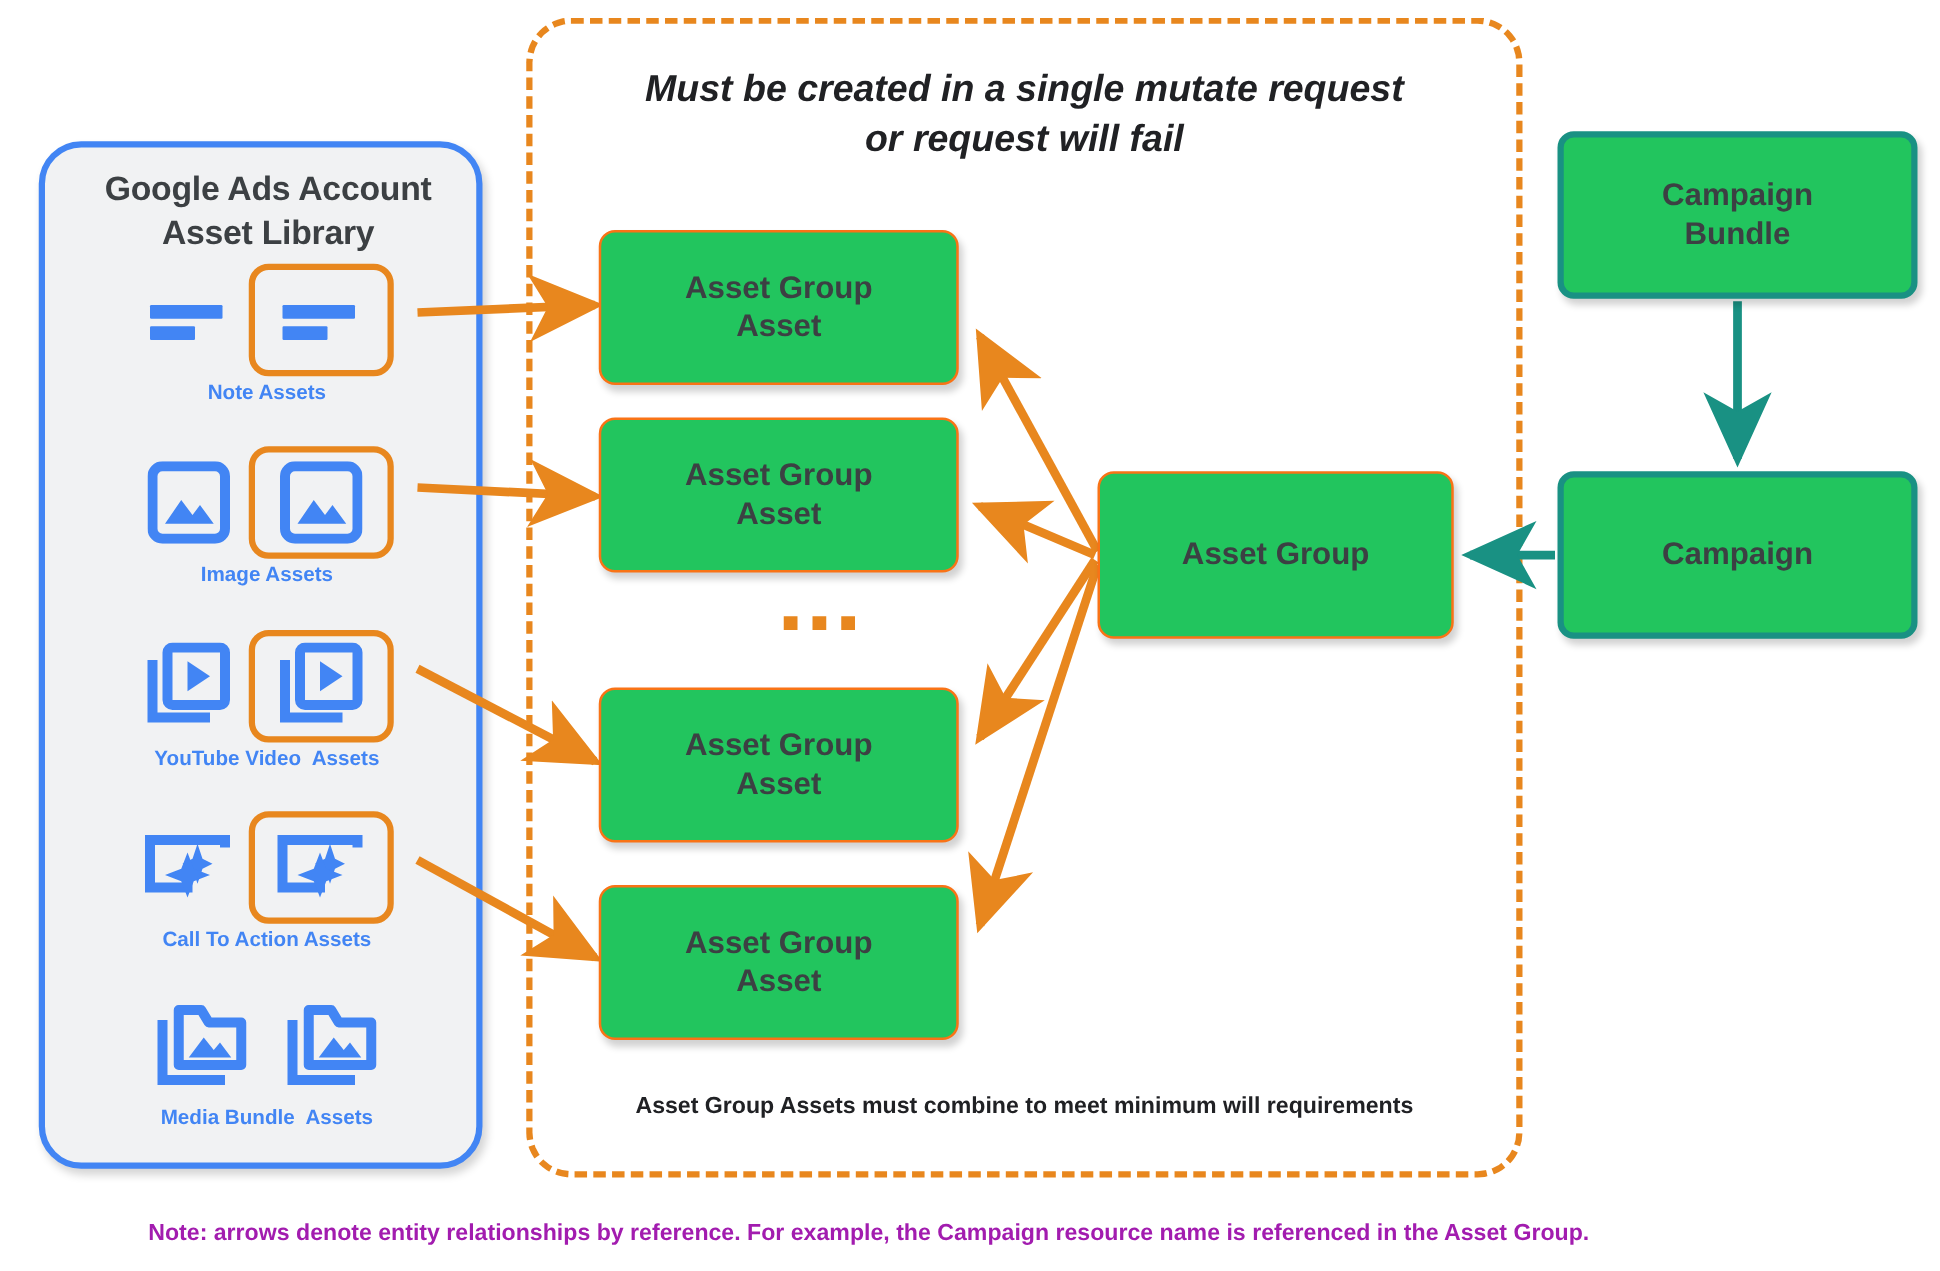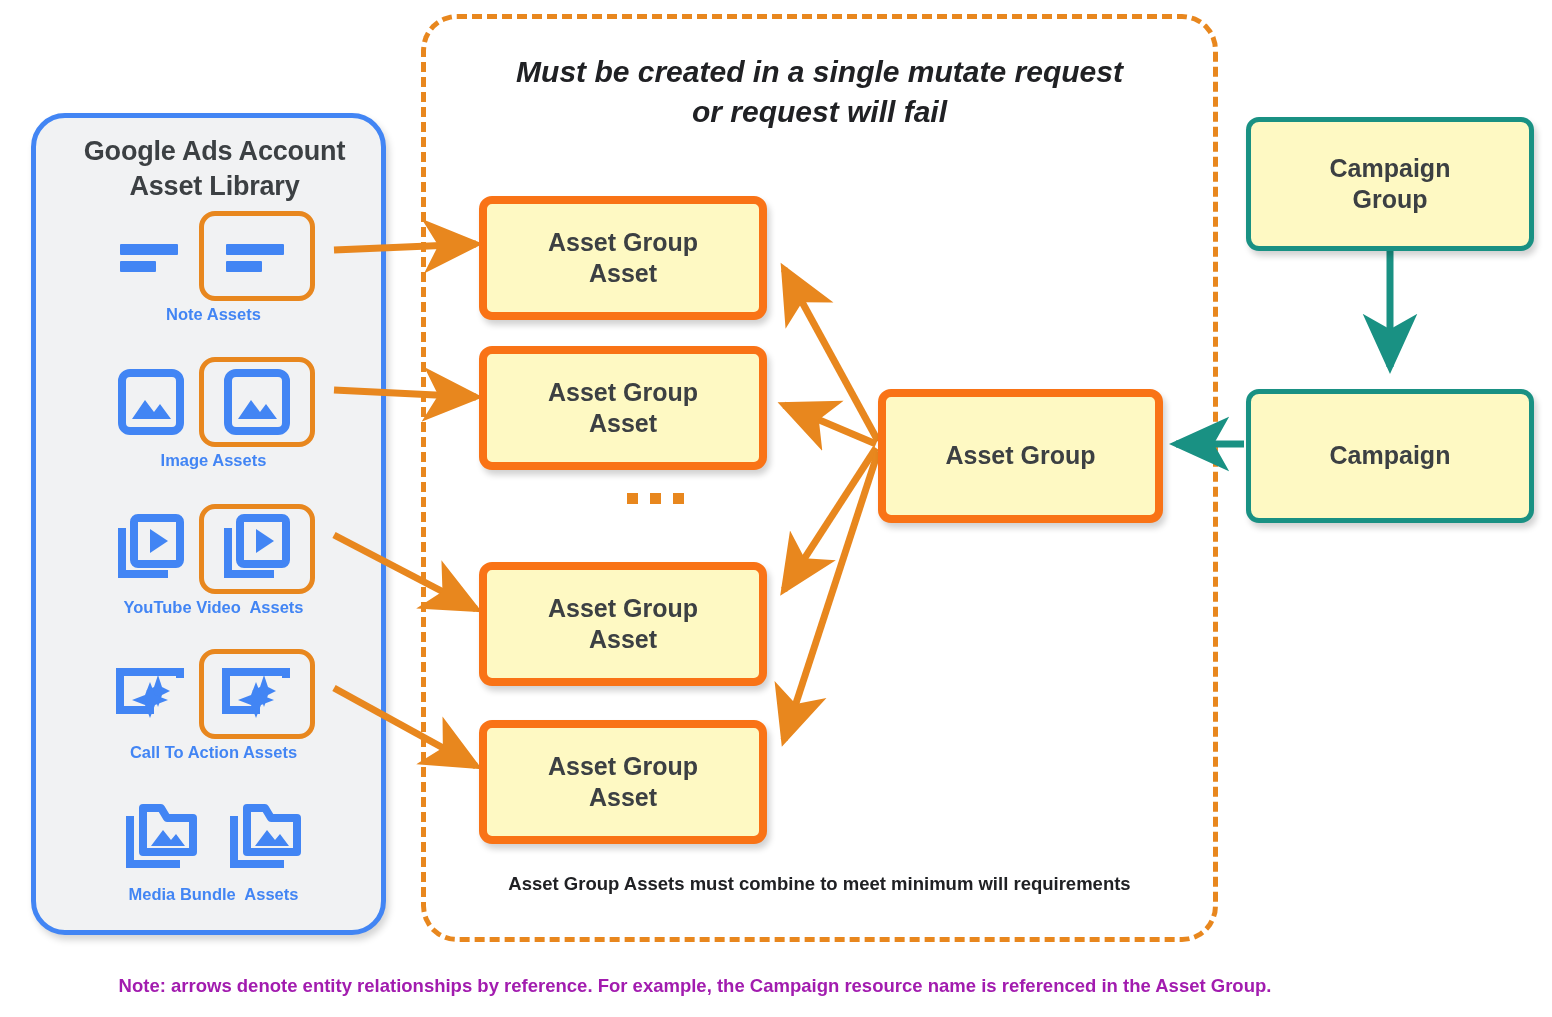--- a/index.html
+++ b/index.html
@@ -127,34 +127,33 @@
     text-align: center;
     font-size: 18.5px;
     font-weight: bold;
     color: #202124;
     z-index: 3;
   }
 
   
   .node {
     position: absolute;
-    background: #fef9c3;
+    background: #22c55e;
     border-radius: 13px;
     box-sizing: border-box;
     display: flex;
     align-items: center;
     justify-content: center;
     text-align: center;
     color: #3c4043;
     box-shadow: 3px 5px 6px rgba(0,0,0,0.18);
     z-index: 6;
     line-height: 1.25;
-    margin-top: 12px;
-  }
-  .node.orange { border: 8px solid #f97316; }
+  }
+  .node.orange { border: 2px solid #f97316; }
   .node.teal   { border: 5px solid #199183; }
 
   .aga {
     left: 479px;
     width: 288px;
     height: 124px;
     font-size: 25px;
     font-weight: bold;
   }
   .aga-1 { top: 184px; }
@@ -404,21 +403,21 @@
     </div>
   </div>
 
   <div class="node orange asset-group-node">
     <span>Asset Group</span>
   </div>
 
   <div class="node teal campaign-budget-node">
     <div>
       <div>Campaign</div>
-      <div>Group</div>
+      <div>Bundle</div>
     </div>
   </div>
 
   <div class="node teal campaign-node">
     <span>Campaign</span>
   </div>
 
   <div class="bottom-note">Note: arrows denote entity relationships by reference. For example, the Campaign resource name is referenced in the Asset Group.</div>
 
 </div>

